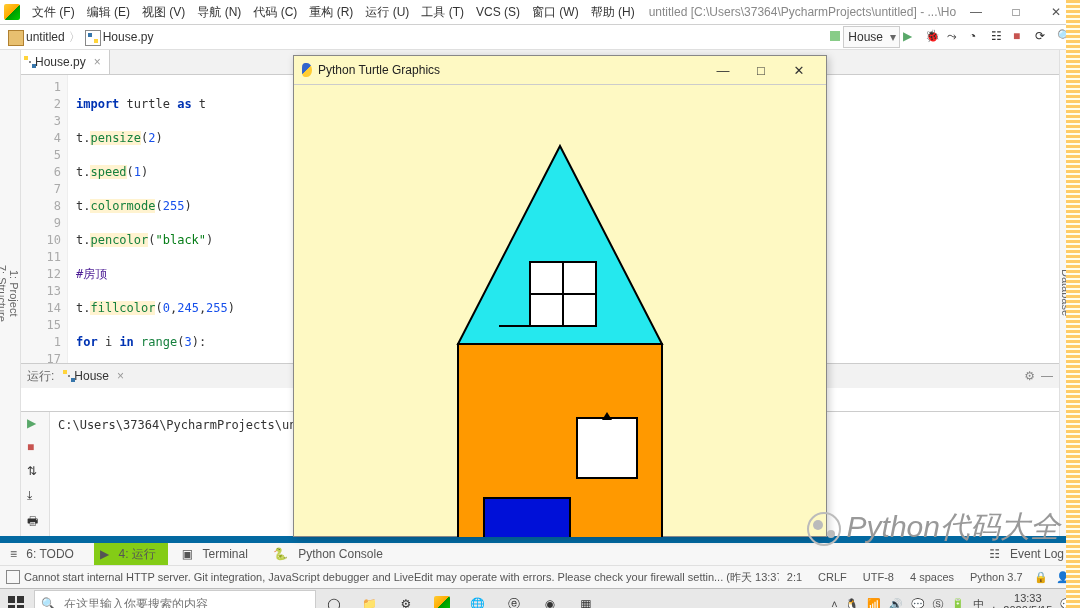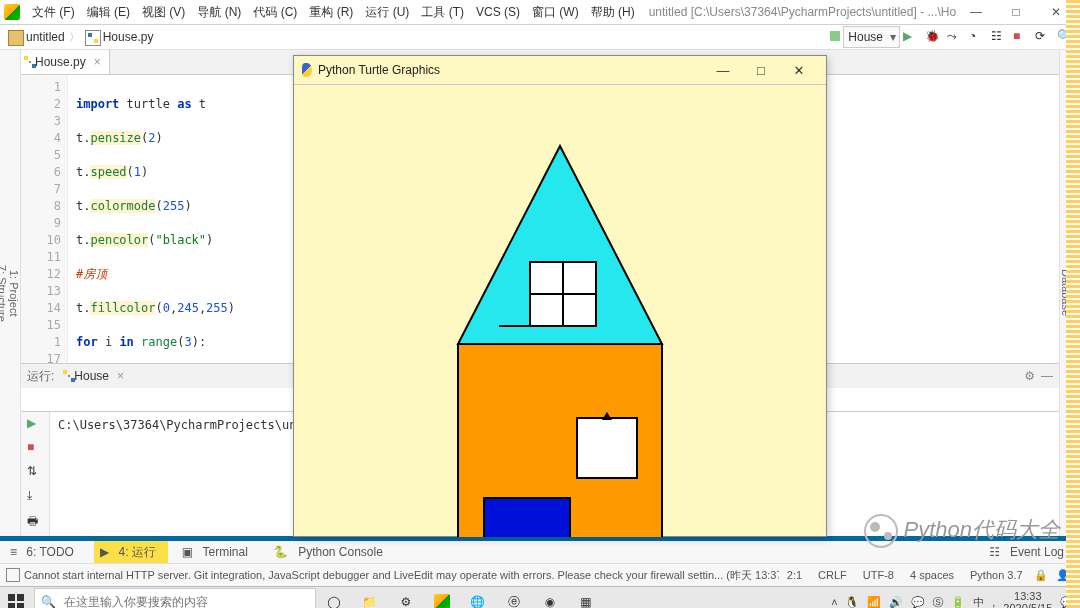--- a/index.html
+++ b/index.html
@@ -31,50 +31,50 @@
 .tabs{height:24px;border-bottom:1px solid #ccc;display:flex;align-items:center;background:#f2f2f2}
 .tab{padding:0 8px;height:24px;line-height:24px;background:#fff;border-right:1px solid #ccc;display:flex;align-items:center;gap:4px}
 .tab .close{color:#999;margin-left:4px}
 .code-area{flex:1;display:flex;overflow:hidden;font-family:Consolas,monospace;font-size:12px;line-height:17px}
 .gutter{width:40px;background:#f7f7f7;color:#aaa;text-align:right;padding:4px 6px 0 0;border-right:1px solid #eee}
 .code{flex:1;padding:4px 0 0 8px;white-space:pre;position:relative}
 .kw{color:#0033b3;font-weight:bold}
 .fn{color:#15803d}
 .num{color:#1750eb}
 .str{color:#067d17}
-.cmt{color:#c2410c;font-style:italic}
+.cmt{color:#4c1d95;}
 .hl{background:#fff3d0}
 .run-panel{border-top:1px solid #ccc;display:flex;height:124px}
 .run-head{position:absolute;transform:translateY(-24px);left:0;right:0;height:24px;display:flex;align-items:center;padding:0 6px;background:#f2f2f2;border-top:1px solid #ccc}
 .run-head .lbl{color:#666;margin-right:6px}
 .run-side{width:28px;background:#f7f7f7;border-right:1px solid #e0e0e0;display:flex;flex-direction:column;align-items:center;padding-top:4px;gap:8px}
 .run-side .btn{width:16px;height:16px}
 .run-body{flex:1;padding:6px 8px;font-family:Consolas,monospace;color:#333;background:#fff}
-.bottom-tabs{height:22px;background:#f7f7f7;border-top:5px solid #0369a1;display:flex;align-items:center;padding:0 4px;gap:8px}
+.bottom-tabs{height:22px;background:#f7f7f7;border-top:7px solid #0369a1;display:flex;align-items:center;padding:0 4px;gap:8px}
 .bottom-tabs span{padding:0 6px;height:22px;line-height:22px;color:#555}
-.bottom-tabs span.active{background:#fde047}
+.bottom-tabs span.active{background:#84cc16}
 .statusbar{height:22px;background:#f7f7f7;border-top:1px solid #e0e0e0;display:flex;align-items:center;padding:0 6px;font-size:11px;color:#555}
 .statusbar .st-l{flex:1;overflow:hidden;white-space:nowrap}
 .statusbar .sb-sq{width:12px;height:12px;border:1px solid #888;margin-right:4px}
 .taskbar{height:30px;background:#e8e8e8;border-top:1px solid #bbb;display:flex;align-items:center}
 .start{width:32px;height:30px;display:flex;align-items:center;justify-content:center}
 .start svg{width:16px;height:16px}
 .search{height:26px;width:280px;display:flex;align-items:center;border:1px solid #ccc;background:#fff;margin-left:2px}
 .search .mag{margin:0 6px;color:#666}
 .search input{border:none;outline:none;flex:1;font-size:12px;height:22px}
 .tb-app{width:36px;height:30px;display:flex;align-items:center;justify-content:center}
 .tray{margin-left:auto;display:flex;align-items:center;gap:8px;padding-right:6px;color:#444;font-size:11px}
 .tray .clock{text-align:center;line-height:12px}
 
 .turtle-win{position:absolute;left:293px;top:55px;width:532px;height:480px;background:#fef9c3;border:1px solid #888;box-shadow:2px 2px 8px rgba(0,0,0,.2);z-index:5}
 .turtle-title{height:28px;display:flex;align-items:center;padding:0 8px;font-size:12px;color:#222}
 .feather{width:10px;height:14px;background:linear-gradient(135deg,#36c 50%,#fc3 50%);border-radius:40% 60% 60% 40%;margin-right:6px}
 .tw-btn{width:38px;text-align:center;font-size:13px;color:#333}
 .turtle-canvas{border-top:1px solid #ccc;width:100%;height:calc(100% - 28px)}
-.watermark{position:absolute;right:20px;bottom:60px;color:#999;font-size:22px;z-index:9;font-style:italic;white-space:nowrap}
+.watermark{position:absolute;right:20px;bottom:60px;color:#999;font-size:30px;z-index:9;font-style:italic;white-space:nowrap}
 .watermark .wx{width:30px;height:30px;border:2px solid #bbb;border-radius:50%;display:inline-block;vertical-align:middle;margin-right:6px;position:relative}
 .watermark .wx:before,.watermark .wx:after{content:"";position:absolute;border-radius:50%;background:#bbb}
 .watermark .wx:before{width:10px;height:10px;left:4px;top:6px}
 .watermark .wx:after{width:8px;height:8px;right:4px;bottom:6px}
 .gear{color:#888}
 .stripe{position:absolute;right:0;top:0;bottom:0;width:14px;background:repeating-linear-gradient(0deg,#fc6 0,#fc6 3px,#ffe 3px,#ffe 5px)}
 .evlog{margin-left:auto;color:#555;display:flex;align-items:center;gap:4px}
 </style>
 </head>
 <body>

